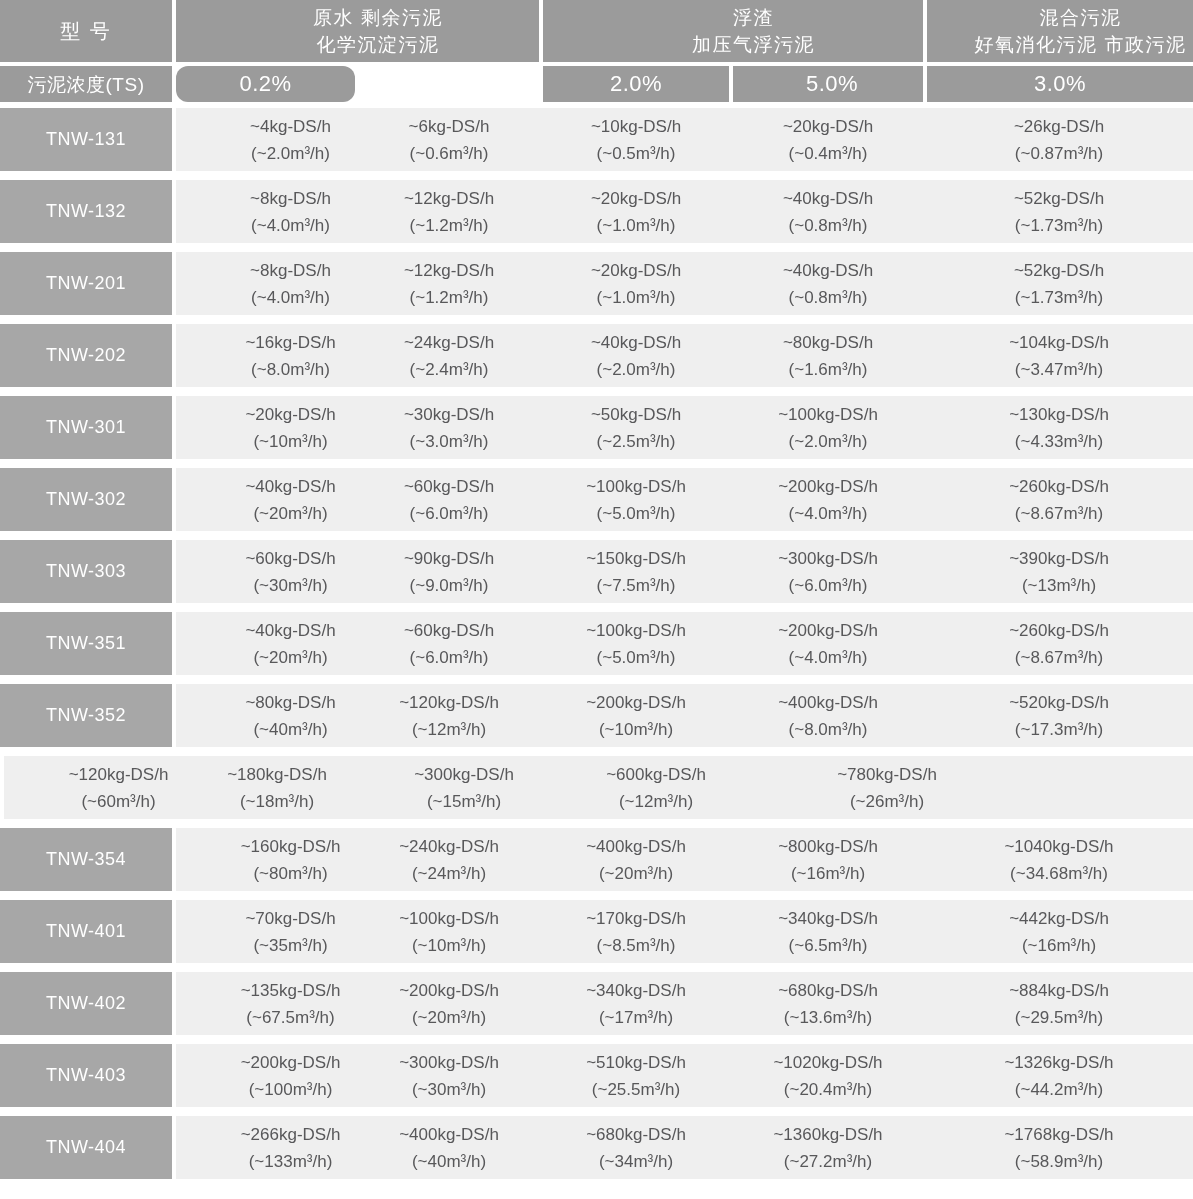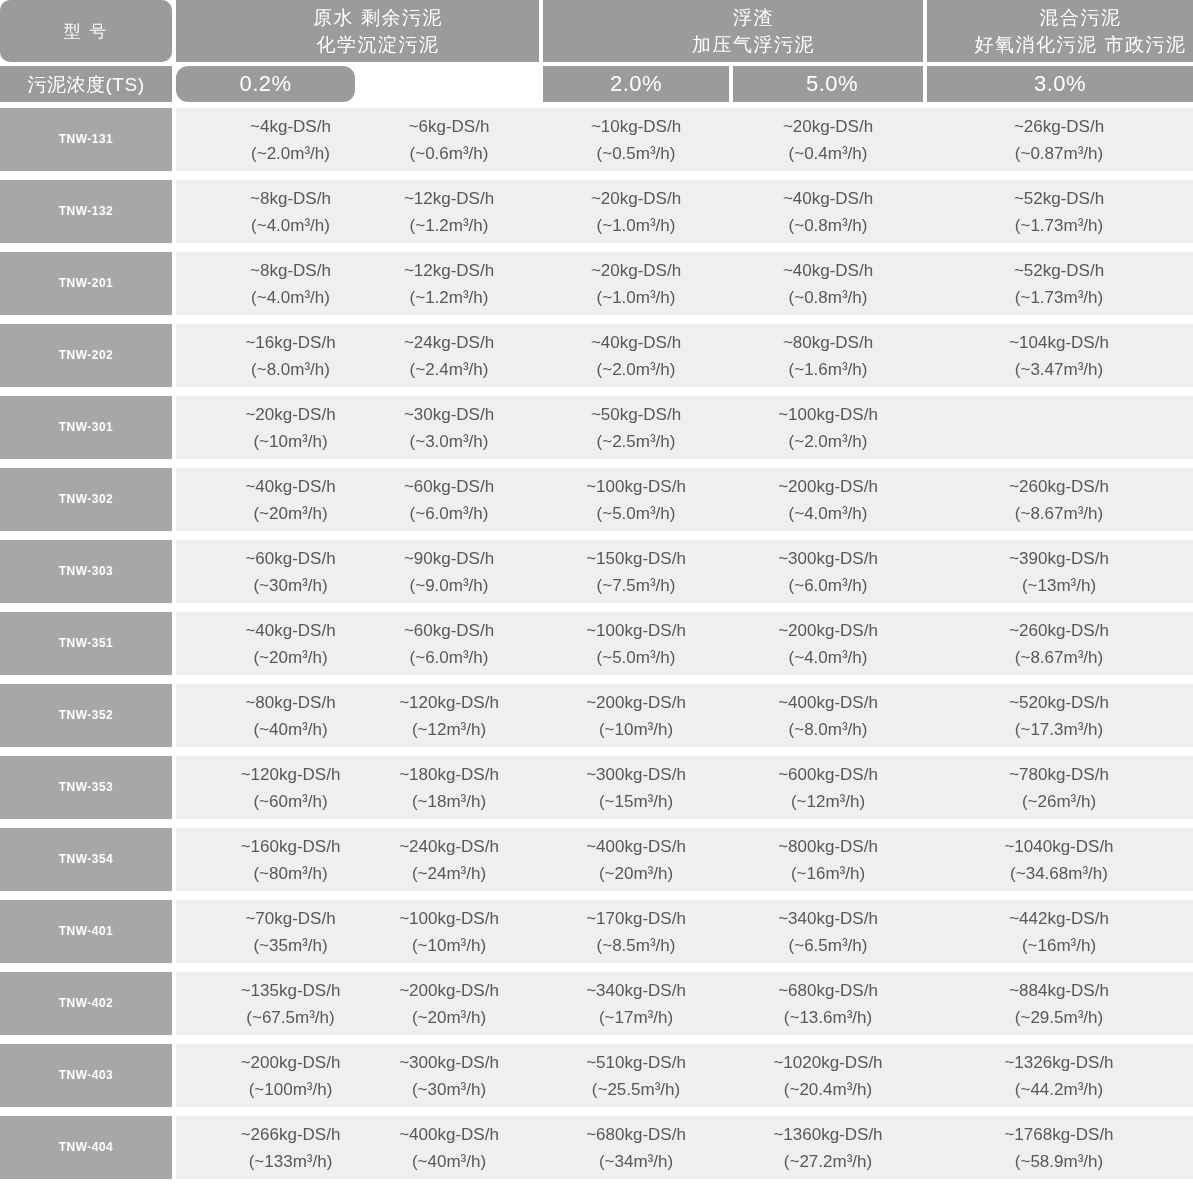--- a/index.html
+++ b/index.html
@@ -29,33 +29,33 @@
   .w-g1 { width: 363px; flex: 0 0 363px; }
   .w-g2 { width: 380px; flex: 0 0 380px; }
   .w-g3 { width: 266px; flex: 0 0 266px; }
   .w-c1 { width: 179px; flex: 0 0 179px; border-radius: 12px; }
   .w-c2 { width: 180px; flex: 0 0 180px; margin-top: 48px; }
   .w-c3 { width: 186px; flex: 0 0 186px; }
   .w-c4 { width: 190px; flex: 0 0 190px; padding-left: 8px; }
   .w-c5 { width: 266px; flex: 0 0 266px; }
 
   .group-title { font-size: 19px; line-height: 27px; letter-spacing: 1.5px; padding-left: 41px; }
-  .model-hdr-label { font-size: 17px; letter-spacing: 2px; border-radius: 10px; }
+  .model-hdr-label { font-size: 20px; letter-spacing: 2px; }
   .ts-label { font-size: 19px; letter-spacing: 0.5px; }
   .conc-label { font-size: 22px; letter-spacing: 0.5px; }
 
   
   #rows { }
   .data-row { display: flex; height: 63px; margin-top: 9px; }
   .data-row:first-child { margin-top: 6px; }
 
   .model-cell {
     background: #a7a7a7; color: #ffffff;
-    font-size: 12px; letter-spacing: 0.5px;
-    width: 172px; flex: 0 0 172px; font-weight: bold;
+    font-size: 18px; letter-spacing: 0.5px;
+    width: 172px; flex: 0 0 172px;
   }
   .band { display: flex; background: #efefef; flex: 1; }
   .data-cell { color: #58585a; font-size: 17px; }
   .cd1 { width: 181px; flex: 0 0 181px; padding-left: 48px; }
   .cd2 { width: 184px; flex: 0 0 184px; }
   .cd3 { width: 190px; flex: 0 0 190px; }
   .cd4 { width: 194px; flex: 0 0 194px; }
   .cd5 { width: 268px; flex: 0 0 268px; }
   .line { line-height: 27px; white-space: nowrap; }
 </style>
@@ -233,20 +233,24 @@
         <div class="line">(~3.0m³/h)</div>
       </div>
       <div class="cell data-cell cd3">
         <div class="line">~50kg-DS/h</div>
         <div class="line">(~2.5m³/h)</div>
       </div>
       <div class="cell data-cell cd4">
         <div class="line">~100kg-DS/h</div>
         <div class="line">(~2.0m³/h)</div>
       </div>
+      <div class="cell data-cell cd5">
+        <div class="line">~130kg-DS/h</div>
+        <div class="line">(~4.33m³/h)</div>
+      </div>
     </div>
   </div>
 
   <div class="data-row">
     <div class="cell model-cell">
       <div class="line">TNW-302</div>
     </div>
     <div class="gap-v"></div>
     <div class="band">
       <div class="cell data-cell cd1">
@@ -353,23 +357,20 @@
         <div class="line">(~8.0m³/h)</div>
       </div>
       <div class="cell data-cell cd5">
         <div class="line">~520kg-DS/h</div>
         <div class="line">(~17.3m³/h)</div>
       </div>
     </div>
   </div>
 
   <div class="data-row">
-    <div class="cell model-cell">
-      <div class="line">TNW-353</div>
-    </div>
     <div class="gap-v"></div>
     <div class="band">
       <div class="cell data-cell cd1">
         <div class="line">~120kg-DS/h</div>
         <div class="line">(~60m³/h)</div>
       </div>
       <div class="cell data-cell cd2">
         <div class="line">~180kg-DS/h</div>
         <div class="line">(~18m³/h)</div>
       </div>

